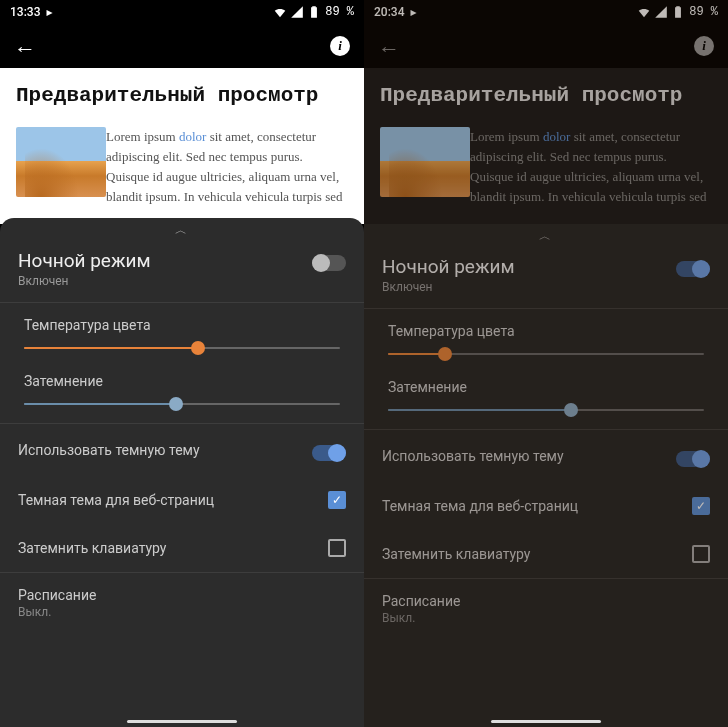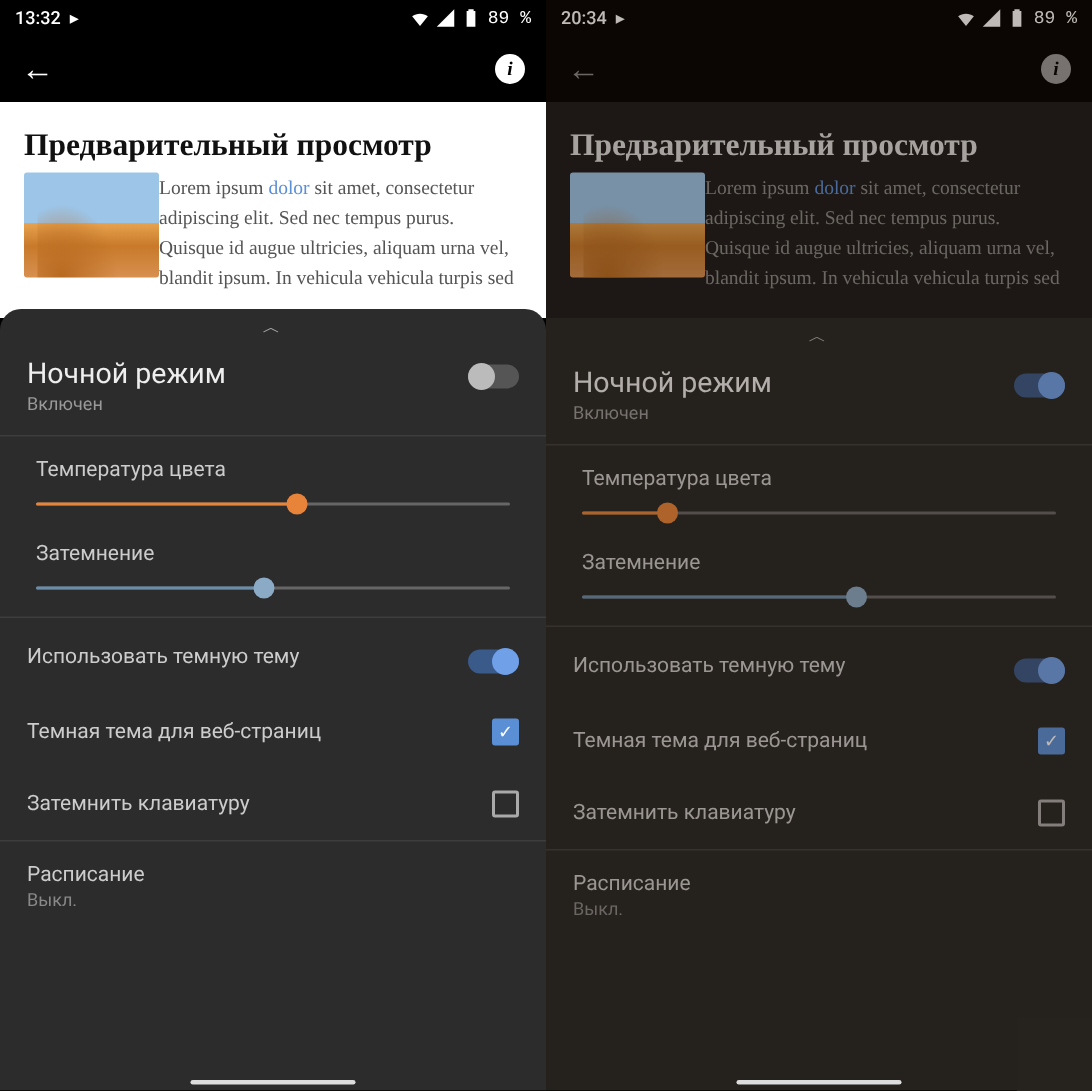--- a/index.html
+++ b/index.html
@@ -21,21 +21,21 @@
   .status-icons { display: flex; align-items: center; gap: 3px; }
 
   .toolbar { height: 44px; background: #000; display: flex; align-items: center; justify-content: space-between; padding: 0 14px; }
   .back-arrow { color: #fff; font-size: 22px; }
   .info-circle { width: 20px; height: 20px; background: #fff; border-radius: 50%; display: flex; align-items: center; justify-content: center; color: #000; font-weight: bold; font-size: 13px; font-family: Georgia, serif; font-style: italic; }
   .phone.right .info-circle { background: #999; }
   .phone.right .back-arrow { color: #888; }
 
   .preview { background: #fff; padding: 16px; }
   .phone.right .preview { background: #1a1a1a; }
-  .preview-title { font-family: Liberation Serif, serif; font-size: 21px; font-weight: bold; color: #111; margin-bottom: 6px; }
+  .preview-title { font-family: Liberation Mono, monospace; font-size: 21px; font-weight: bold; color: #111; margin-bottom: 20px; }
   .phone.right .preview-title { color: #ddd; }
   .preview-body { display: flex; }
   .preview-img { width: 90px; height: 70px; flex-shrink: 0; background: linear-gradient(to bottom, #9cc5e8 0%, #9cc5e8 48%, #e8a34f 48%, #c87a2a 70%, #d89050 100%); border-radius: 2px; position: relative; overflow: hidden; }
   .preview-img::after { content:""; position:absolute; left:10%; right:30%; top:30%; bottom:0; background: radial-gradient(ellipse at 30% 100%, #b86a20, transparent 70%); }
   .preview-text { font-size: 13px; line-height: 1.55; color: #555; font-family: Georgia, serif; }
   .phone.right .preview-text { color: #888; }
   .preview-link { color: #5a8fd6; }
 
   .sheet { flex: 1; background: #2c2c2c; border-top-left-radius: 14px; border-top-right-radius: 14px; display: flex; flex-direction: column; position: relative; margin-top: -6px; }
   .phone.right .sheet { border-radius: 0; background: #262626; margin-top: 0; }
@@ -73,21 +73,21 @@
 
   .navbar { position: absolute; bottom: 4px; left: 50%; transform: translateX(-50%); width: 110px; height: 3px; background: #ddd; border-radius: 3px; z-index: 10; }
 
   svg.ico { width: 14px; height: 14px; fill: #fff; }
 </style>
 </head>
 <body>
 
 <div class="phone left">
   <div class="statusbar">
-    <div><span>13:32</span>&nbsp;&nbsp;<span>▸</span></div>
+    <div><span>13:33</span>&nbsp;&nbsp;<span>▸</span></div>
     <div class="status-right">
       <span class="status-icons">
         <svg class="ico" viewBox="0 0 24 24">
             <path d="M12 21l9-11c-5-4-13-4-18 0l9 11z"></path>
           </svg>
         <svg class="ico" viewBox="0 0 24 24">
             <path d="M2 22h20V2L2 22z"></path>
           </svg>
         <svg class="ico" viewBox="0 0 24 24">
             <path d="M7 4h2V2h6v2h2v18H7V4z"></path>

